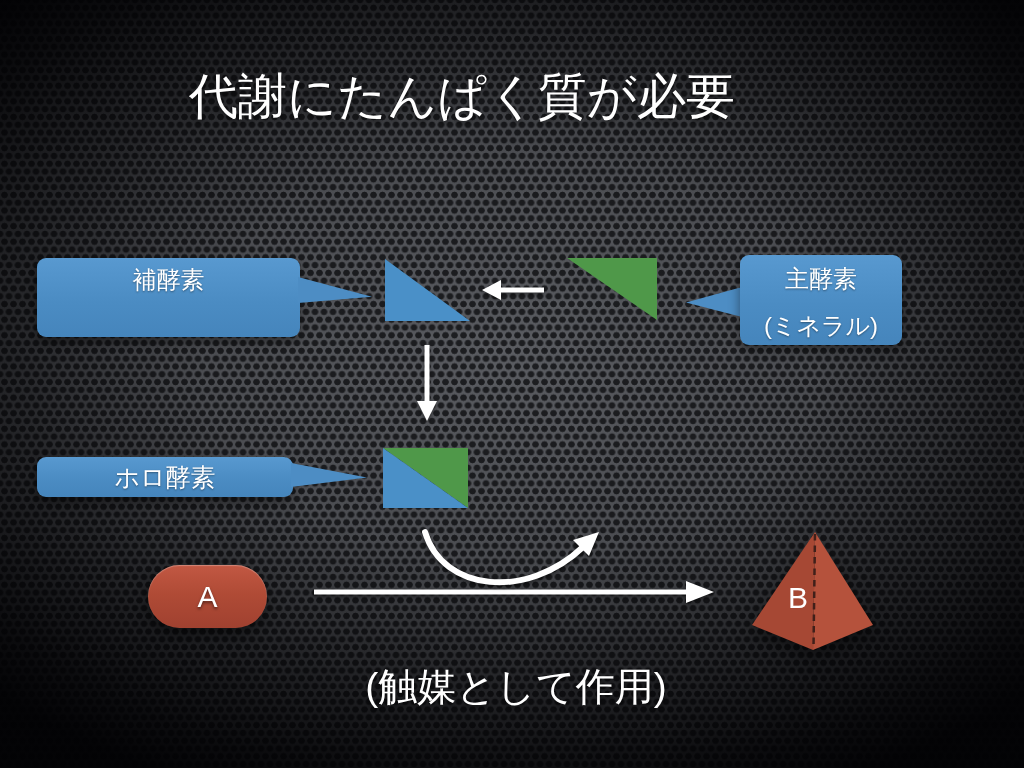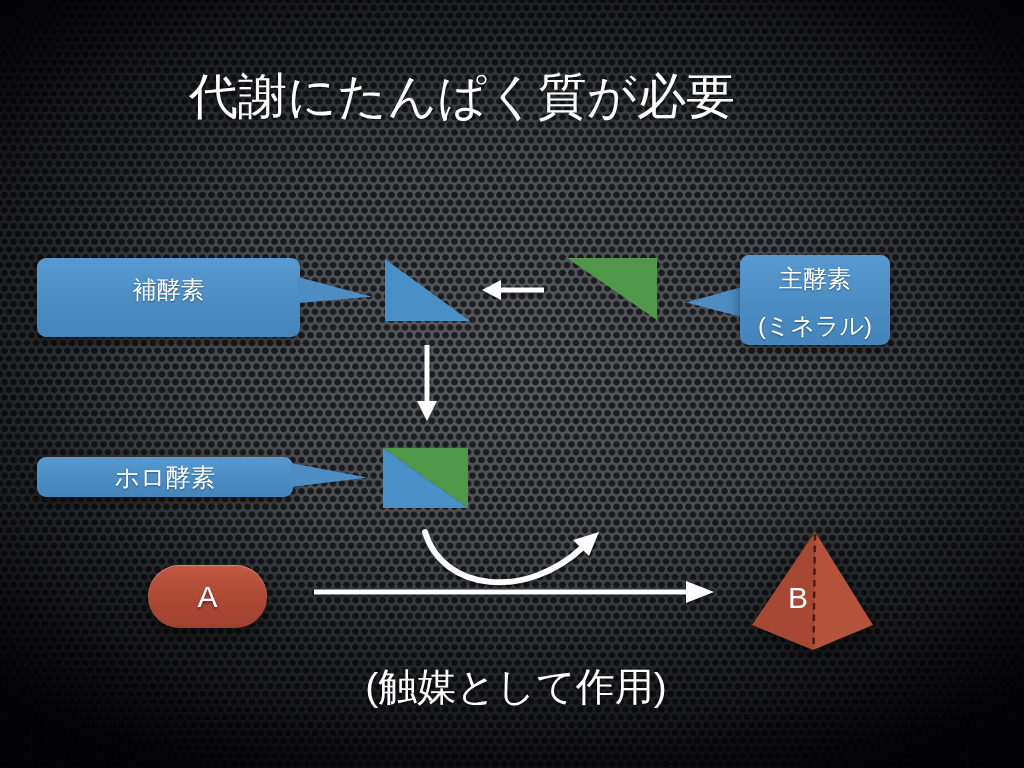--- a/index.html
+++ b/index.html
@@ -63,35 +63,35 @@
 </head>
 <body>
 
 <div class="slide">
   <div class="bg-pattern"></div>
   <div class="vignette"></div>
 
   <h1 class="title" style="margin:0;">代謝にたんぱく質が必要</h1>
 
   <div class="callout" style="left:37px;top:258px;width:263px;height:79px;">
-    <div class="cl" style="margin-top:16px;">補酵素</div>
+    <div class="cl" style="margin-top:6px;">補酵素</div>
   </div>
   <div class="tail" style="left:298px;top:277px;width:74px;height:26px;clip-path:polygon(0 0,100% 76%,0 100%);"></div>
 
   <div class="tri tri-blue clip-bl" style="left:385px;top:259px;width:85px;height:62px;"></div>
 
   <svg class="arrow-svg" style="left:480px;top:277px;" width="66" height="26" viewBox="0 0 66 26">
     <rect x="17" y="10.5" width="47" height="5" fill="#fff"></rect>
     <polygon points="2,13 21,3 21,23" fill="#fff"></polygon>
   </svg>
 
   <div class="tri tri-green clip-tr" style="left:567px;top:258px;width:90px;height:62px;"></div>
 
   <div class="tail" style="left:686px;top:287px;width:56px;height:30px;clip-path:polygon(100% 0,0 52%,100% 100%);"></div>
-  <div class="callout" style="left:740px;top:255px;width:150px;height:90px;">
+  <div class="callout" style="left:740px;top:255px;width:162px;height:90px;">
     <div class="cl" style="margin-top:8px;">主酵素</div>
     <div class="cl" style="margin-top:15px;">(ミネラル)</div>
   </div>
 
   <svg class="arrow-svg" style="left:413px;top:343px;" width="28" height="80" viewBox="0 0 28 80">
     <rect x="11.5" y="2" width="5" height="57" fill="#fff"></rect>
     <polygon points="14,78 4,58 24,58" fill="#fff"></polygon>
   </svg>
 
   <div class="square">

